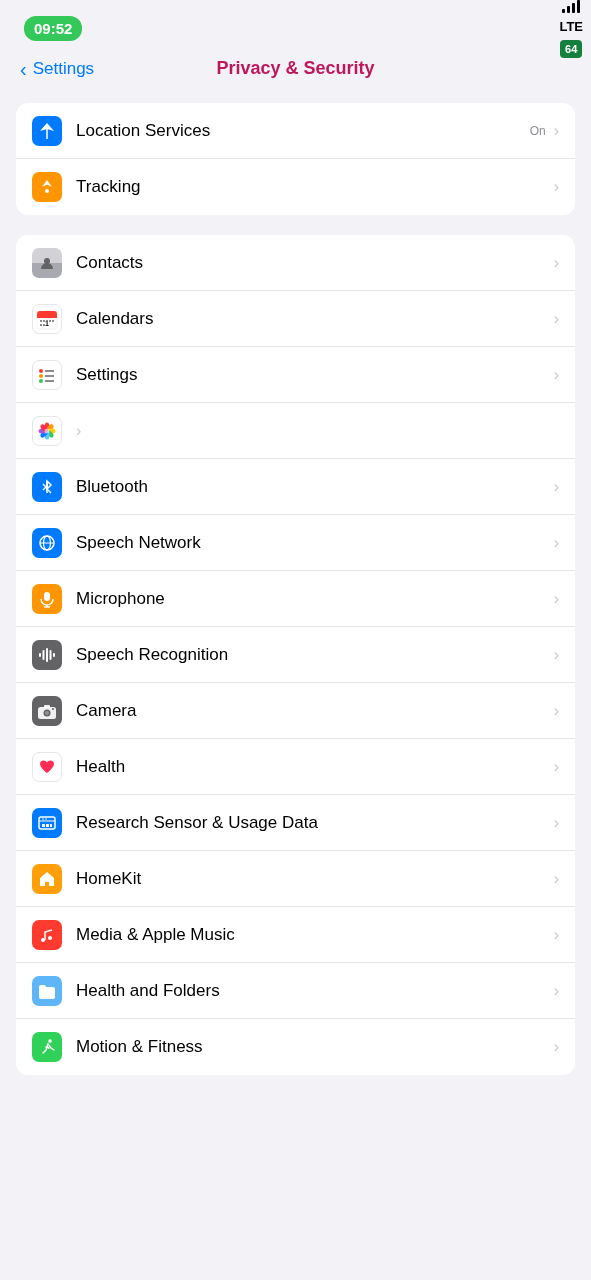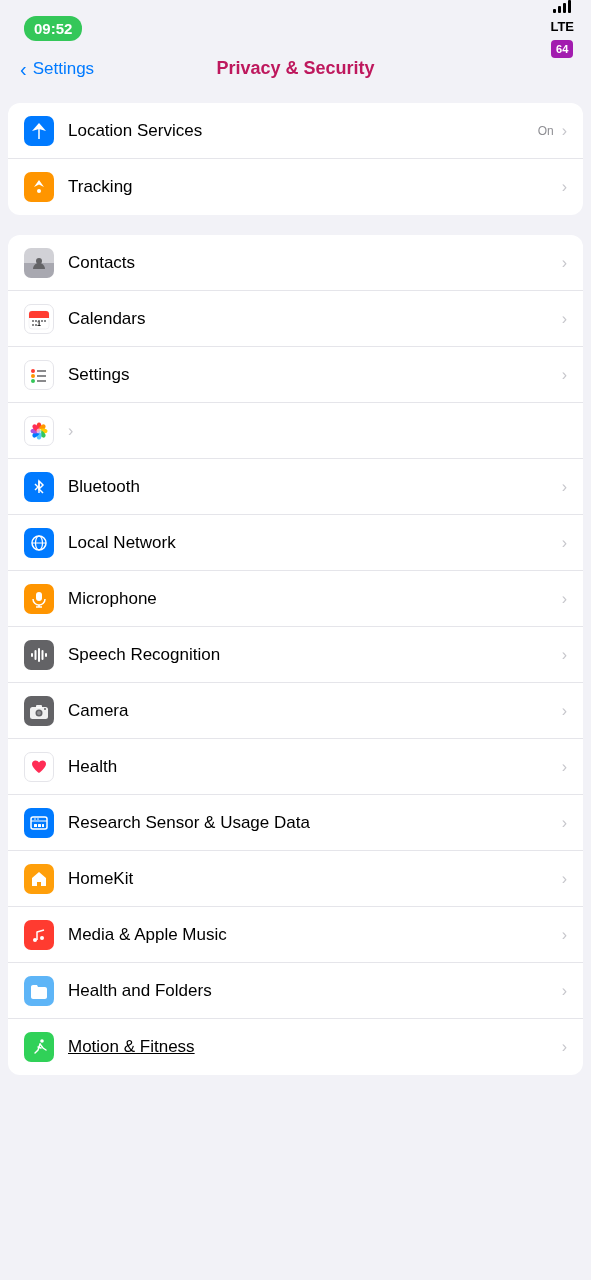--- a/index.html
+++ b/index.html
@@ -12,21 +12,21 @@
       font-family: -apple-system, 'SF Pro Text', 'Helvetica Neue', Arial, sans-serif;
       color: #000;
       overflow-x: hidden;
     }
 
     
     .status-bar {
       display: flex;
       justify-content: space-between;
       align-items: center;
-      padding: 14px 17px 8px 24px;
+      padding: 14px 8px 8px 24px;
       height: 50px;
     }
 
     .status-time {
       background-color: #34c759;
       color: #fff;
       font-size: 15px;
       font-weight: 600;
       padding: 4px 10px;
       border-radius: 12px;
@@ -54,21 +54,21 @@
 
     .lte-label {
       font-size: 13px;
       font-weight: 600;
       color: #000;
     }
 
     .battery-box {
       display: flex;
       align-items: center;
-      background: #a21caf;
+      background: #15803d;
       color: #fff;
       font-size: 11px;
       font-weight: 700;
       padding: 2px 5px;
       border-radius: 4px;
       height: 18px;
     }
 
     
     .nav-bar {
@@ -97,21 +97,21 @@
     }
 
     .nav-title {
       font-size: 18px;
       font-weight: 600;
       color: #be185d;
     }
 
     
     .content {
-      padding: 8px 8px;
+      padding: 8px 16px;
     }
 
     
     .section-group {
       background: #fff;
       border-radius: 12px;
       margin-bottom: 20px;
       overflow: hidden;
     }
 
@@ -307,21 +307,21 @@
     </div>
 
     <div class="row">
       <div class="row-icon icon-blue">
         <svg width="20" height="20" viewBox="0 0 20 20" fill="none">
           <circle cx="10" cy="10" r="7" stroke="white" stroke-width="1.5" fill="none"></circle>
           <line x1="3" y1="10" x2="17" y2="10" stroke="white" stroke-width="1.2"></line>
           <ellipse cx="10" cy="10" rx="3.5" ry="7" stroke="white" stroke-width="1.2" fill="none"></ellipse>
         </svg>
       </div>
-      <span class="row-label">Local Network</span>
+      <span class="row-label">Speech Network</span>
       <span class="chevron-right">›</span>
     </div>
 
     <div class="row">
       <div class="row-icon icon-orange">
         <svg width="18" height="18" viewBox="0 0 18 18" fill="none">
           <rect x="6" y="2" width="6" height="9" rx="3" fill="white"></rect>
           <path d="M3 9a6 6 0 0 0 12 0" stroke="white" stroke-width="1.5" fill="none"></path>
           <line x1="9" y1="15" x2="9" y2="17" stroke="white" stroke-width="1.5"></line>
           <line x1="6" y1="17" x2="12" y2="17" stroke="white" stroke-width="1.5"></line>
@@ -421,20 +421,20 @@
       <div class="row-icon" style="background-color:#30d158; border-radius:7px;">
         <svg width="18" height="18" viewBox="0 0 18 18" fill="none">
 
           <circle cx="12" cy="3" r="1.8" fill="white"></circle>
           <path d="M10 6L8 12L5 15" stroke="white" stroke-width="1.4" fill="none" stroke-linecap="round"></path>
           <path d="M10 6L13 10L16 12" stroke="white" stroke-width="1.4" fill="none" stroke-linecap="round"></path>
           <path d="M8 9L11 10" stroke="white" stroke-width="1.4" fill="none" stroke-linecap="round"></path>
         </svg>
       </div>
       <span class="row-label">
-        <span style="text-decoration: underline;">Motion &amp; Fitness</span>
+        <span style="">Motion &amp; Fitness</span>
       </span>
       <span class="chevron-right">›</span>
     </div>
 
   </div>
 
 </div>
 
 </body></html>

